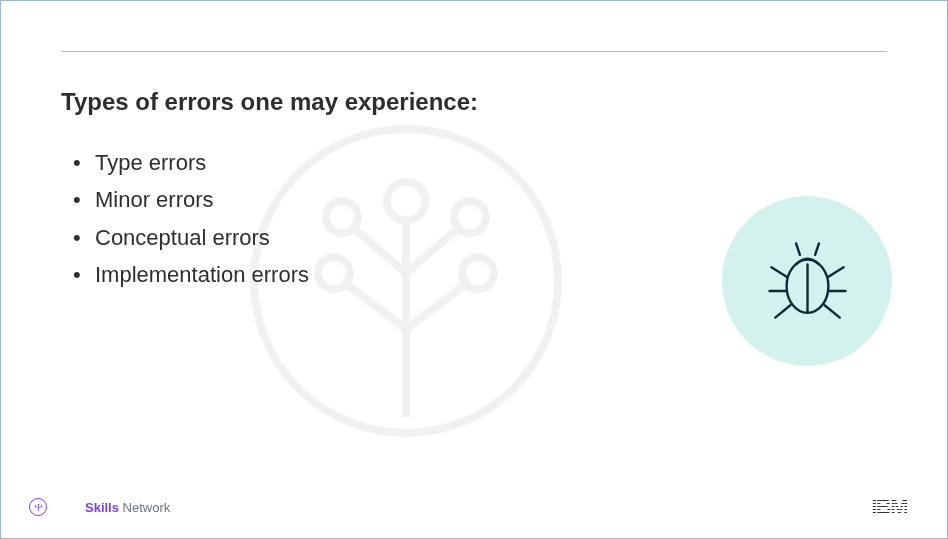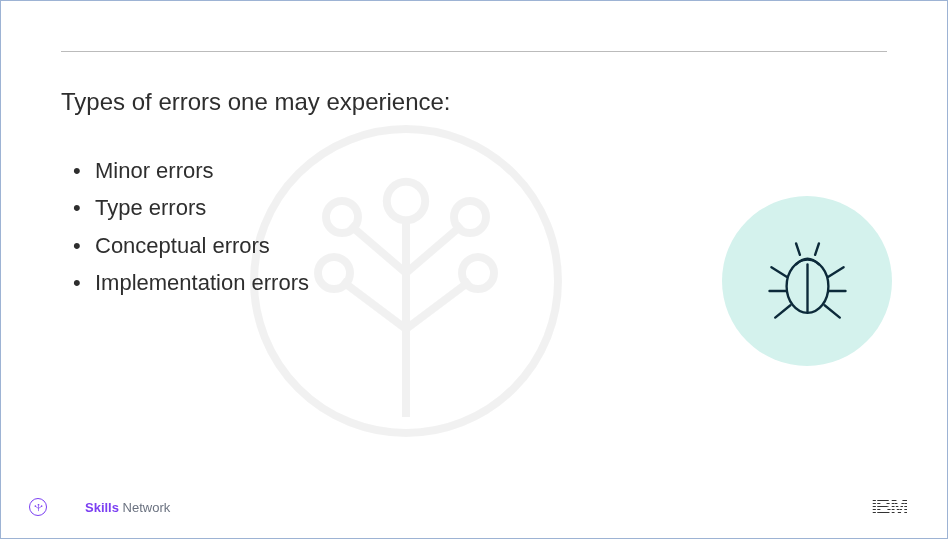--- a/index.html
+++ b/index.html
@@ -30,22 +30,22 @@
     }
     .title-underline {
       width: 100%;
       height: 1px;
       background: #bbbbbb;
       margin-bottom: 36px;
     }
     .subtitle {
       font-size: 24px;
       color: #2e2e2e;
-      font-weight: 400;
-      margin-bottom: 36px;
+      font-weight: 700;
+      margin-bottom: 28px;
     }
     .bullets {
       list-style: none;
       padding-left: 12px;
     }
     .bullets li {
       font-size: 22px;
       color: #2e2e2e;
       line-height: 1.7;
       position: relative;
@@ -155,22 +155,22 @@
     <circle cx="145" cy="95" r="10" fill="none" stroke="#000" stroke-width="5"></circle>
     <circle cx="60" cy="60" r="10" fill="none" stroke="#000" stroke-width="5"></circle>
     <circle cx="140" cy="60" r="10" fill="none" stroke="#000" stroke-width="5"></circle>
   </svg>
 
   <div class="title-underline"></div>
 
   <p class="subtitle">Types of errors one may experience:</p>
 
   <ul class="bullets">
+    <li>Type errors</li>
     <li>Minor errors</li>
-    <li>Type errors</li>
     <li>Conceptual errors</li>
     <li>Implementation errors</li>
   </ul>
 
   <div class="bug-badge">
     <svg viewBox="0 0 100 100" fill="none" stroke="#0c2a3a" stroke-width="2.5" stroke-linecap="round">
       <ellipse cx="50" cy="55" rx="22" ry="28"></ellipse>
       <path d="M 38 32 Q 50 20 62 32"></path>
       <line x1="50" y1="32" x2="50" y2="82"></line>
       <line x1="42" y1="22" x2="38" y2="10"></line>

